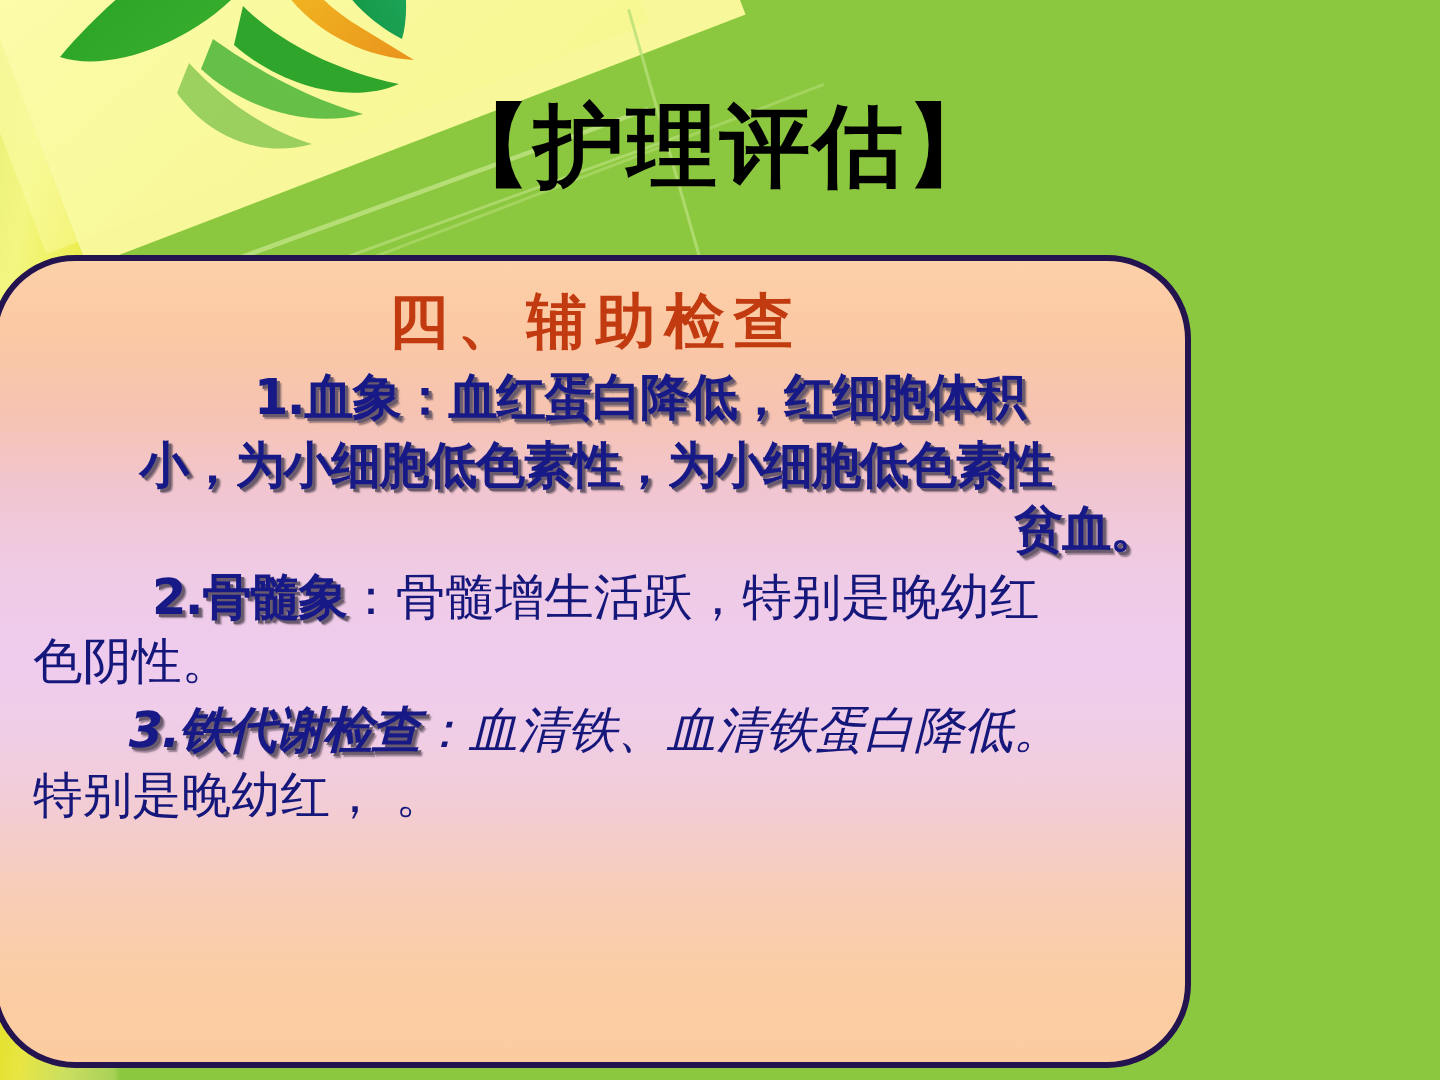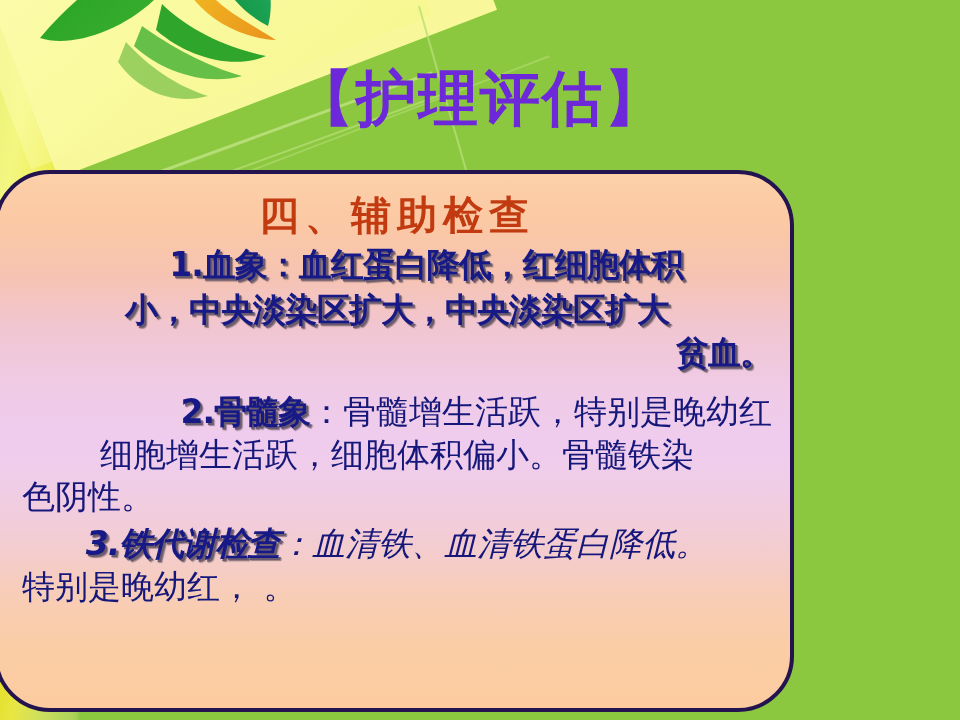--- a/index.html
+++ b/index.html
@@ -85,21 +85,21 @@
   
   .slide-title {
     position: absolute;
     left: 0;
     top: 68px;
     width: 960px;
     text-align: center;
     font-family: "DejaVu Serif", serif;
     font-size: 60px;
     font-weight: 700;
-    color: #6d28d9;
+    color: #000000;
     letter-spacing: 2px;
     line-height: 1;
   }
 
   
   .card {
     position: absolute;
     left: -6px;
     top: 170px;
     width: 800px;
@@ -149,21 +149,21 @@
   .hv {
     font-family: "DejaVu Sans", sans-serif;
     font-weight: 700;
     color: #171A86;
     text-shadow: 2px 2px 0 #6A5A6E, 3px 3px 1px rgba(60,50,60,.5);
     letter-spacing: -1px;
   }
   .para { margin: 0; }
   .para.p1 { text-align: center; text-indent: 58px; margin-bottom: 2px; }
   .para.p1 .hv { font-size: 33px; }
-  .para.p2 { text-align: right; margin-top: 16px; }
+  .para.p2 { text-align: center; margin-top: 2px; }
   .para.p3 { text-align: center; margin-top: 4px; font-style: italic; }
   .line-center { text-align: left; }
   .ser { font-family: "DejaVu Serif", serif; font-weight: 400; color: #16177A; }
 </style>
 </head>
 <body>
 
 <div id="slide">
 
   <div class="deco-green-circle"></div>
@@ -205,31 +205,28 @@
     <div class="card-inner">
 
       <div class="section-heading">四、辅助检查</div>
 
       <div class="body-block">
 
         <p class="para p1">
           <span class="hv">1.</span><span class="hv">血象</span><span class="hv">：</span><span class="hv">血红蛋白降低，红细胞体积</span>
         </p>
         <p class="para">
-          <span class="hv">小，中央淡染区扩大，中央淡染区扩大</span>
+          <span class="hv">小，为小细胞低色素性，为小细胞低色素性</span>
         </p>
         <p class="para" style="text-align:right;">
           <span class="hv">贫血。</span>
         </p>
 
         <p class="para p2">
           <span class="hv">2.</span><span class="hv">骨髓象</span><span class="ser">：</span><span class="ser">骨髓增生活跃，特别是晚幼红</span>
-        </p>
-        <p class="para">
-          <span class="ser">细胞增生活跃，细胞体积偏小。骨髓铁染</span>
         </p>
         <p class="para line-center">
           <span class="ser">色阴性。</span>
         </p>
 
         <p class="para p3">
           <span class="hv">3.</span><span class="hv">铁代谢检查</span><span class="ser">：</span><span class="ser">血清铁、血清铁蛋白降低。</span>
         </p>
         <p class="para line-center">
           <span class="ser">特别是晚幼红，  。</span>

